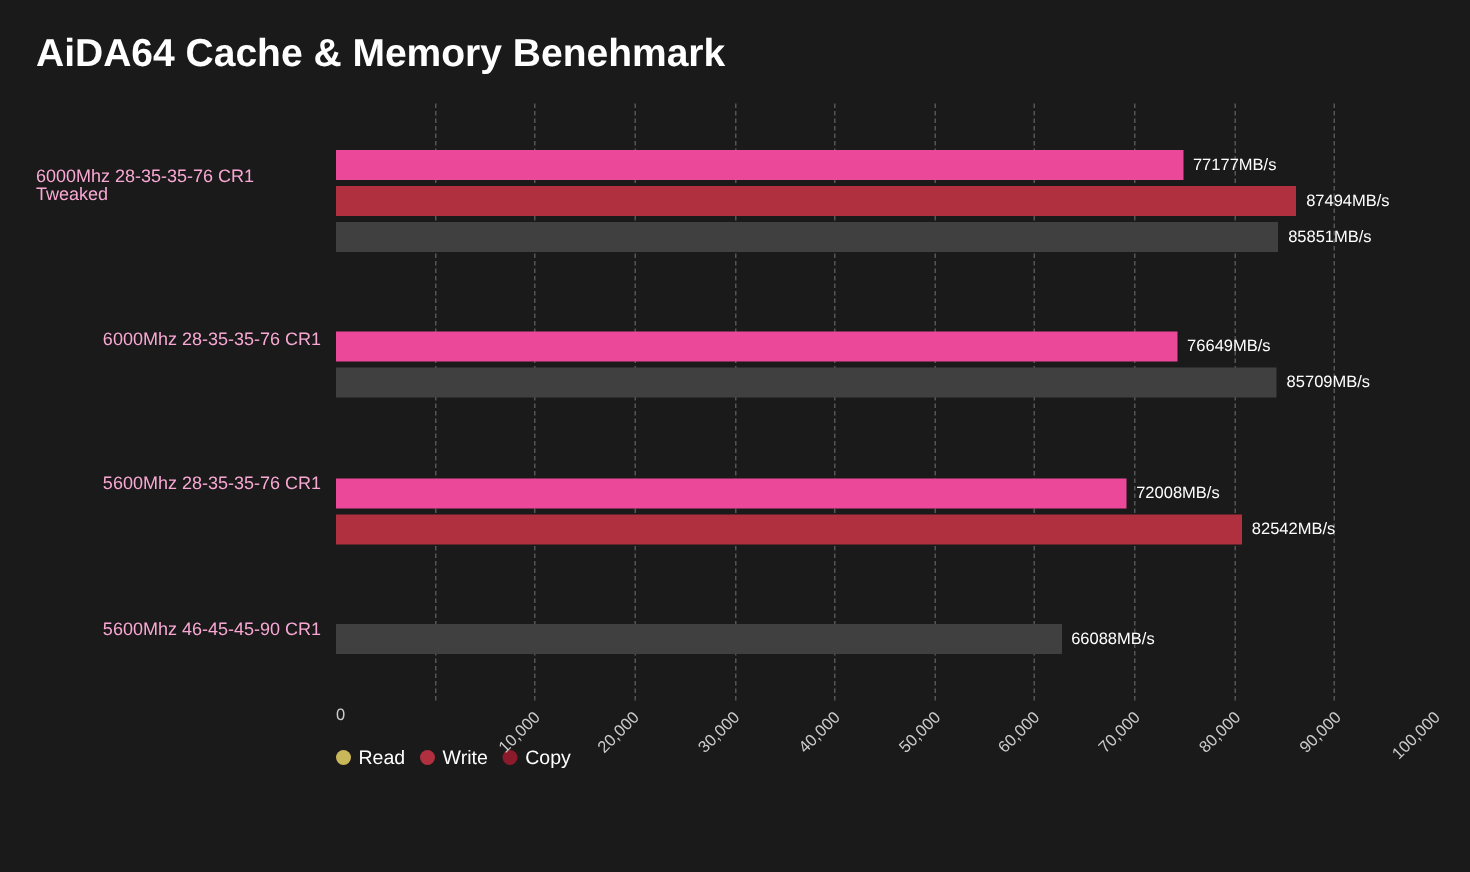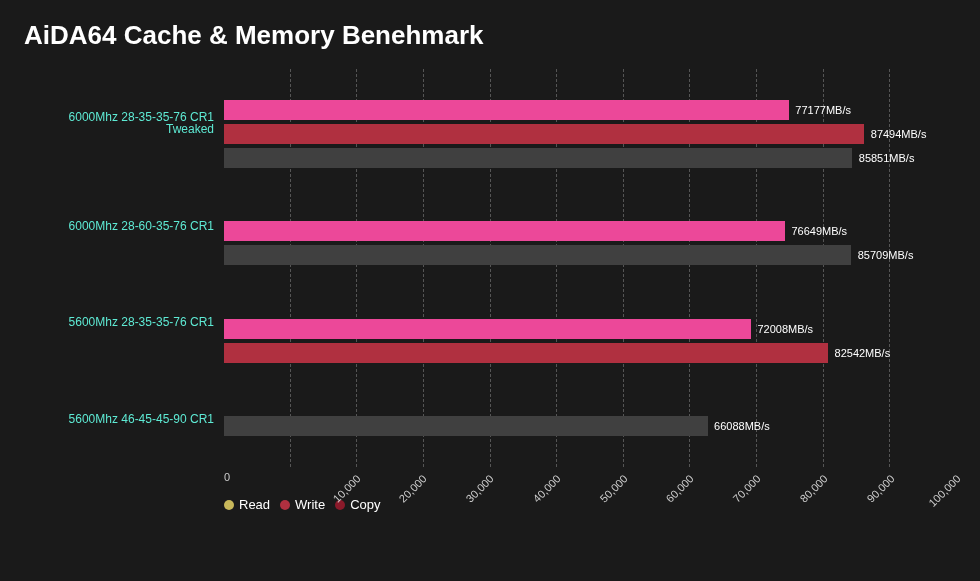--- a/index.html
+++ b/index.html
@@ -34,22 +34,22 @@
       flex-direction: column;
       justify-content: space-around;
       align-items: flex-end;
       width: 200px;
       padding-right: 10px;
       padding-bottom: 22px;
       padding-top: 0px;
     }
     .y-label {
       font-size: 12px;
-      color: #5eead4;
-      text-align: right;
+      color: #f9a8d4;
+      text-align: left;
       line-height: 1;
     }
     .bars-and-x {
       flex: 1;
       display: flex;
       flex-direction: column;
       position: relative;
     }
     .bars-container {
       flex: 1;
@@ -149,21 +149,21 @@
 </head>
 <body>
 
 <h1>AiDA64 Cache &amp; Memory Benehmark</h1>
 
 <div class="chart-area">
   <div class="chart-main">
 
     <div class="y-labels" id="y-labels">
         <div class="y-label">6000Mhz 28-35-35-76 CR1 Tweaked</div>
-        <div class="y-label">6000Mhz 28-60-35-76 CR1</div>
+        <div class="y-label">6000Mhz 28-35-35-76 CR1</div>
         <div class="y-label">5600Mhz 28-35-35-76 CR1</div>
         <div class="y-label">5600Mhz 46-45-45-90 CR1</div>
       </div>
 
     <div class="bars-and-x">
       <div class="bars-container" id="bars-container">
         <div class="grid-lines" id="grid-lines">
             <div class="grid-line"></div>
             <div class="grid-line"></div>
             <div class="grid-line"></div>

